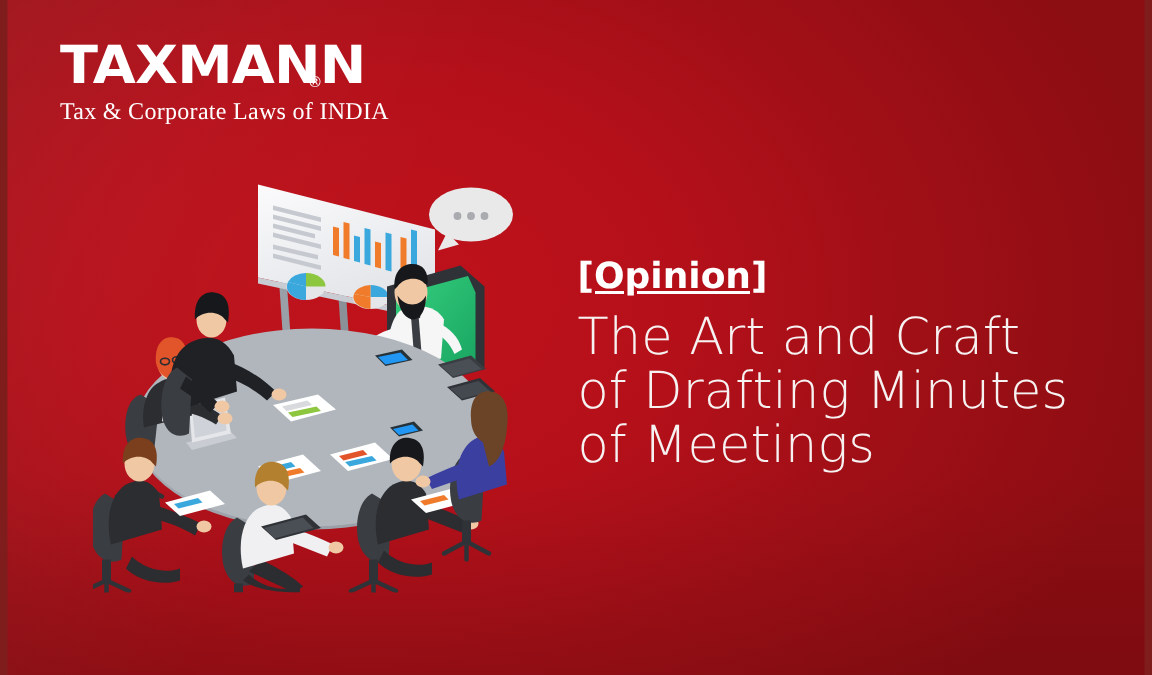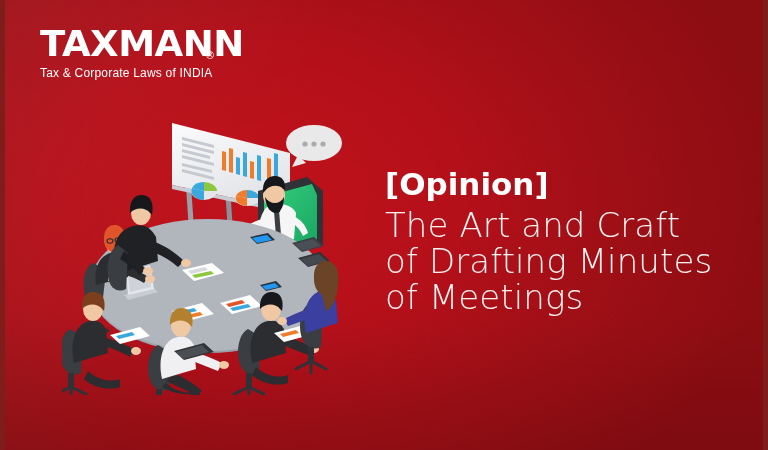--- a/index.html
+++ b/index.html
@@ -72,41 +72,42 @@
     top: 25px;
     color: #ffffff;
     font-family: "DejaVu Sans", sans-serif;
     font-size: 10px;
     line-height: 10px;
   }
   .logo-tag {
     display: block;
     margin-top: 4px;
     color: #ffffff;
-    font-family: Liberation Sans, sans-serif;
-    font-size: 12px;
+    font-family: Liberation Serif, serif;
+    font-size: 16px;
     letter-spacing: 0.2px;
     white-space: nowrap;
   }
 
   
   .headline {
     position: absolute;
     left: 385px;
     top: 163px;
     width: 330px;
   }
   .headline-kicker {
     color: #ffffff;
     font-family: "DejaVu Sans", sans-serif;
     font-weight: bold;
-    font-size: 31px;
+    font-size: 24px;
     line-height: 42px;
     margin: 0 0 2px 0;
     white-space: nowrap;
+    text-decoration: underline;
   }
   .headline-title {
     color: #f7f2f2;
     font-family: "DejaVu Sans", sans-serif;
     font-weight: 300;
     font-size: 34px;
     line-height: 36px;
     margin: 0;
     letter-spacing: 0.1px;
   }

